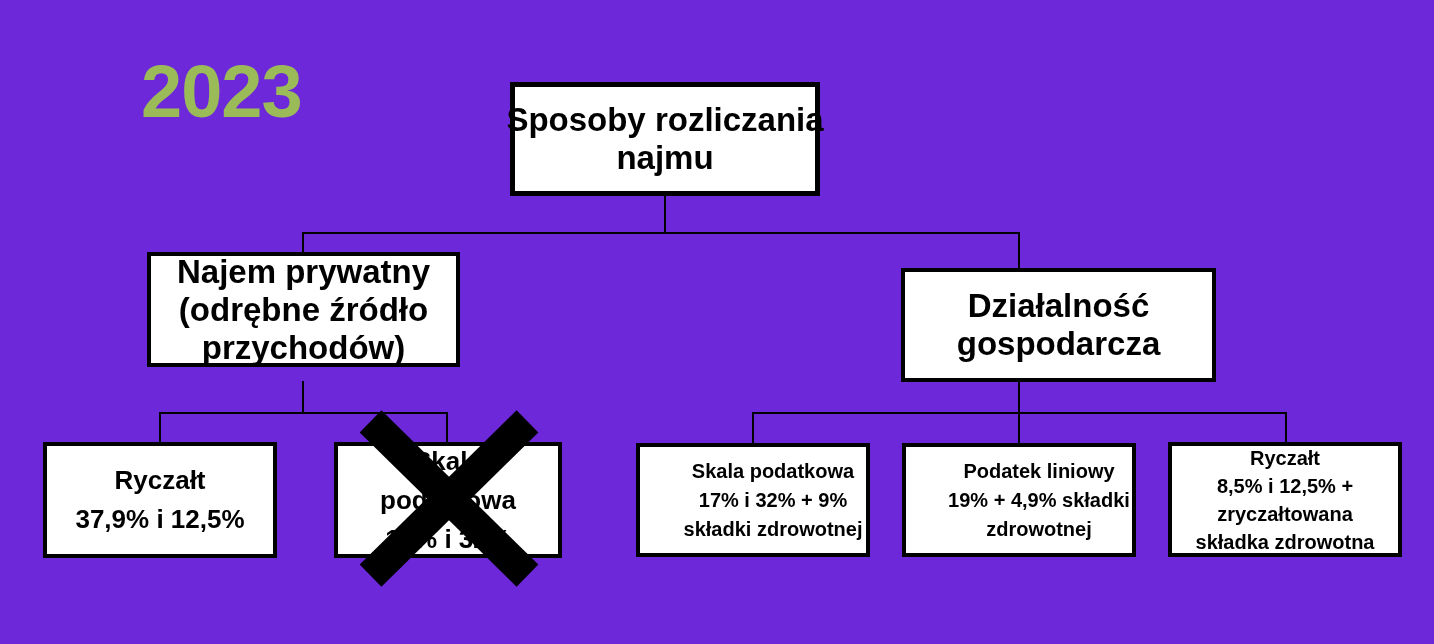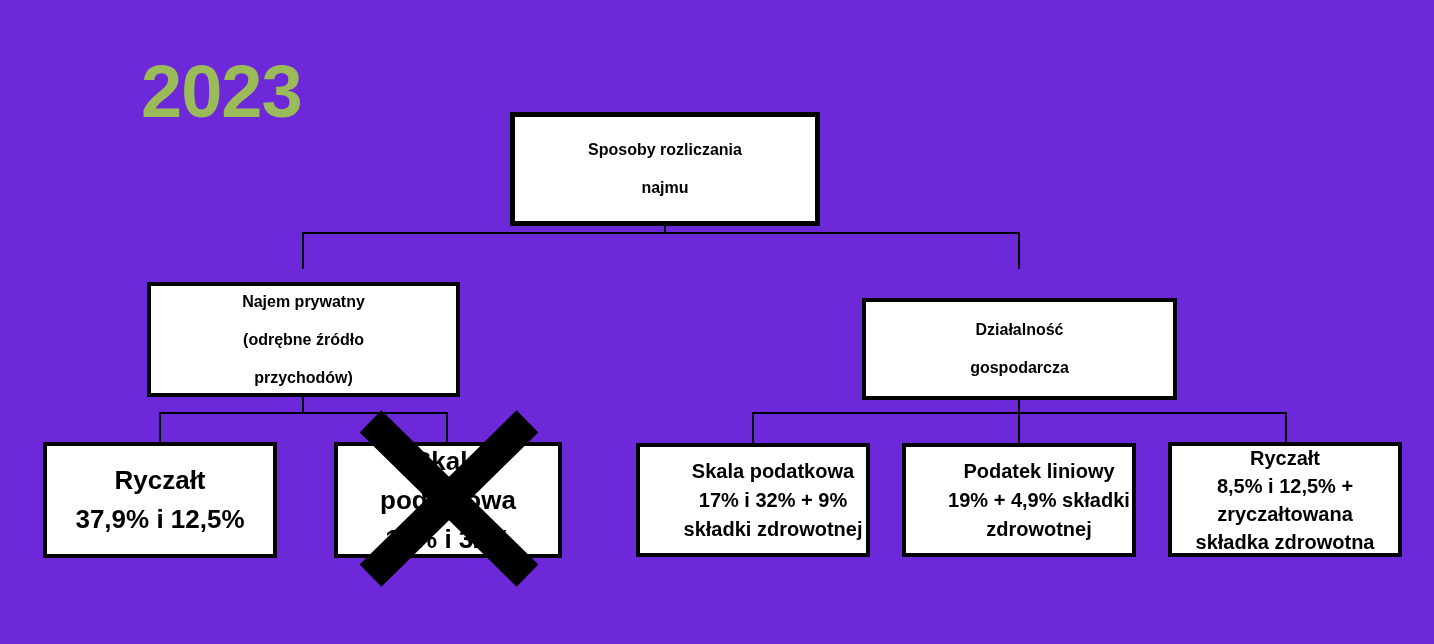--- a/index.html
+++ b/index.html
@@ -33,21 +33,21 @@
     display: flex;
     flex-direction: column;
     justify-content: center;
     align-items: center;
     text-align: center;
     color: #000000;
     font-weight: 700;
   }
   .node.root { border-width: 5px; }
   .node span { display: block; white-space: nowrap; }
-  .fs-lg  { font-size: 16px; line-height: 38px; margin-top: 30px; }
+  .fs-lg  { font-size: 33px; line-height: 38px; }
   .fs-xl  { font-size: 26px; line-height: 39px; }
   .fs-sm  { font-size: 20px; line-height: 29px; padding-left: 40px; }
   .fs-sm4 { font-size: 20px; line-height: 28px; }
   .hline, .vline {
     position: absolute;
     background: #000000;
   }
   .hline { height: 2px; }
   .vline { width: 2px; }
   .xmark {
@@ -99,21 +99,21 @@
     <span>Sposoby rozliczania</span>
     <span>najmu</span>
   </div>
 
   <div class="node fs-lg" style="left:147px; top:252px; width:313px; height:115px;text-align:right;">
     <span>Najem prywatny</span>
     <span>(odrębne źródło</span>
     <span>przychodów)</span>
   </div>
 
-  <div class="node fs-lg" style="left:862px; top:268px; width:315px; height:102px;">
+  <div class="node fs-lg" style="left:901px; top:268px; width:315px; height:114px;">
     <span>Działalność</span>
     <span>gospodarcza</span>
   </div>
 
   <div class="node fs-xl" style="left:43px; top:442px; width:234px; height:116px;">
     <span>Ryczałt</span>
     <span>37,9% i 12,5%</span>
   </div>
 
   <div class="node fs-xl" style="left:334px; top:442px; width:228px; height:116px;">

